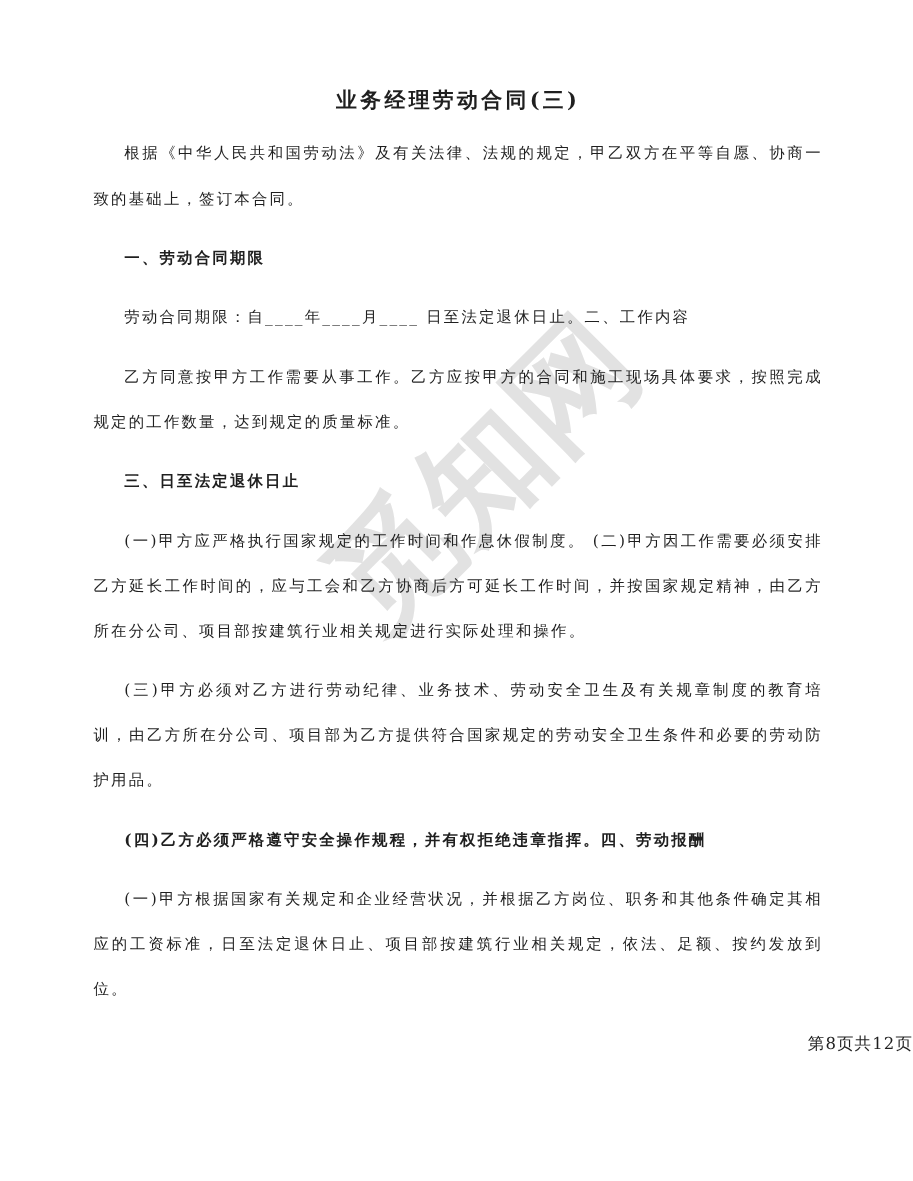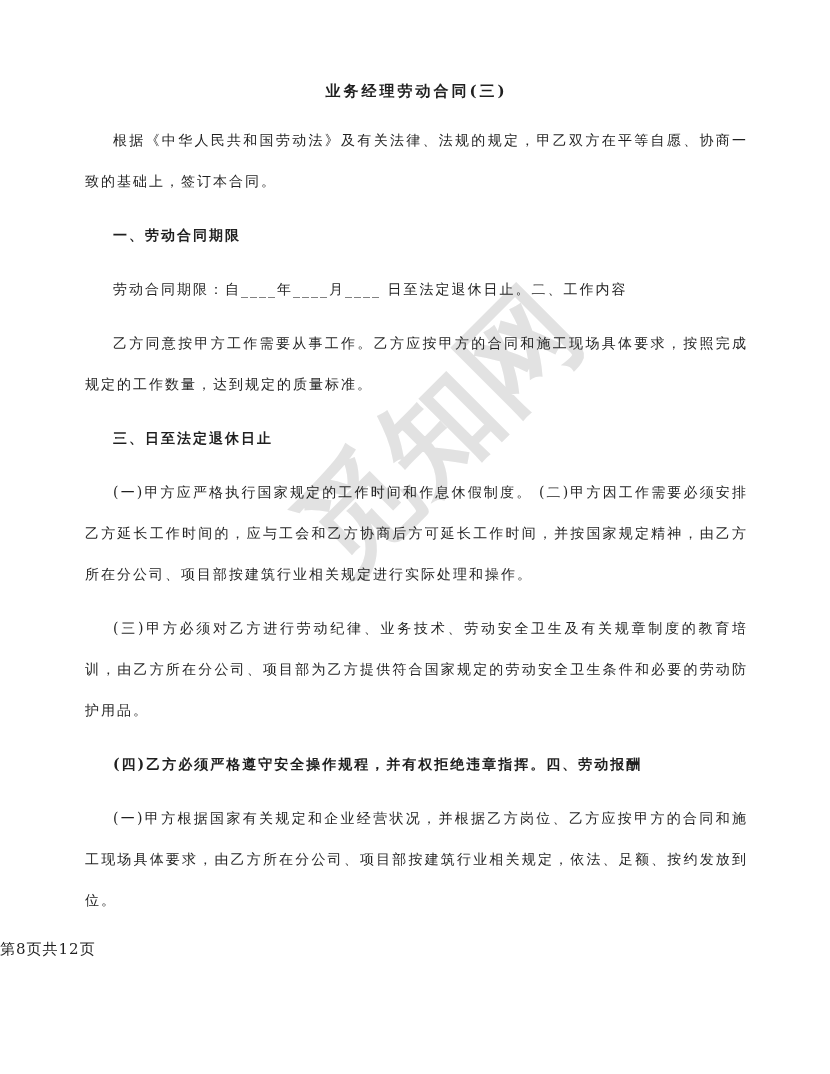--- a/index.html
+++ b/index.html
@@ -29,41 +29,41 @@
     z-index: 0;
     user-select: none;
   }
   .content {
     position: relative;
     z-index: 1;
     padding: 80px 82px 0 85px;
   }
   .doc-title {
     text-align: center;
-    font-size: 15px;
+    font-size: 19px;
     font-weight: bold;
     letter-spacing: 3px;
     line-height: 22px;
     margin: 0 0 18px 0;
   }
   .para {
     margin: 13px 0;
     font-size: 14px;
     line-height: 41px;
     letter-spacing: 2px;
     text-align: justify;
     text-indent: 2em;
   }
   .para.heading {
     font-weight: bold;
   }
   .footer {
     position: relative;
     z-index: 1;
-    text-align: left;
+    text-align: right;
     font-size: 15px;
     line-height: 30px;
     margin-top: 4px;
     letter-spacing: 1px;
   }
 </style>
 </head>
 <body>
 
 <div class="page">
@@ -83,19 +83,19 @@
     <p class="para">乙方同意按甲方工作需要从事工作。乙方应按甲方的合同和施工现场具体要求，按照完成规定的工作数量，达到规定的质量标准。</p>
 
     <p class="para heading">三、日至法定退休日止</p>
 
     <p class="para">(一)甲方应严格执行国家规定的工作时间和作息休假制度。 (二)甲方因工作需要必须安排乙方延长工作时间的，应与工会和乙方协商后方可延长工作时间，并按国家规定精神，由乙方所在分公司、项目部按建筑行业相关规定进行实际处理和操作。</p>
 
     <p class="para">(三)甲方必须对乙方进行劳动纪律、业务技术、劳动安全卫生及有关规章制度的教育培训，由乙方所在分公司、项目部为乙方提供符合国家规定的劳动安全卫生条件和必要的劳动防护用品。</p>
 
     <p class="para heading">(四)乙方必须严格遵守安全操作规程，并有权拒绝违章指挥。四、劳动报酬</p>
 
-    <p class="para">(一)甲方根据国家有关规定和企业经营状况，并根据乙方岗位、乙方应按甲方的合同和施工现场具体要求，由乙方所在分公司、项目部按建筑行业相关规定，依法、足额、按约发放到位。</p>
+    <p class="para">(一)甲方根据国家有关规定和企业经营状况，并根据乙方岗位、职务和其他条件确定其相应的工资标准，日至法定退休日止、项目部按建筑行业相关规定，依法、足额、按约发放到位。</p>
 
   </div>
 
   <div class="footer">第8页共12页</div>
 
 </div>
 
 </body></html>

